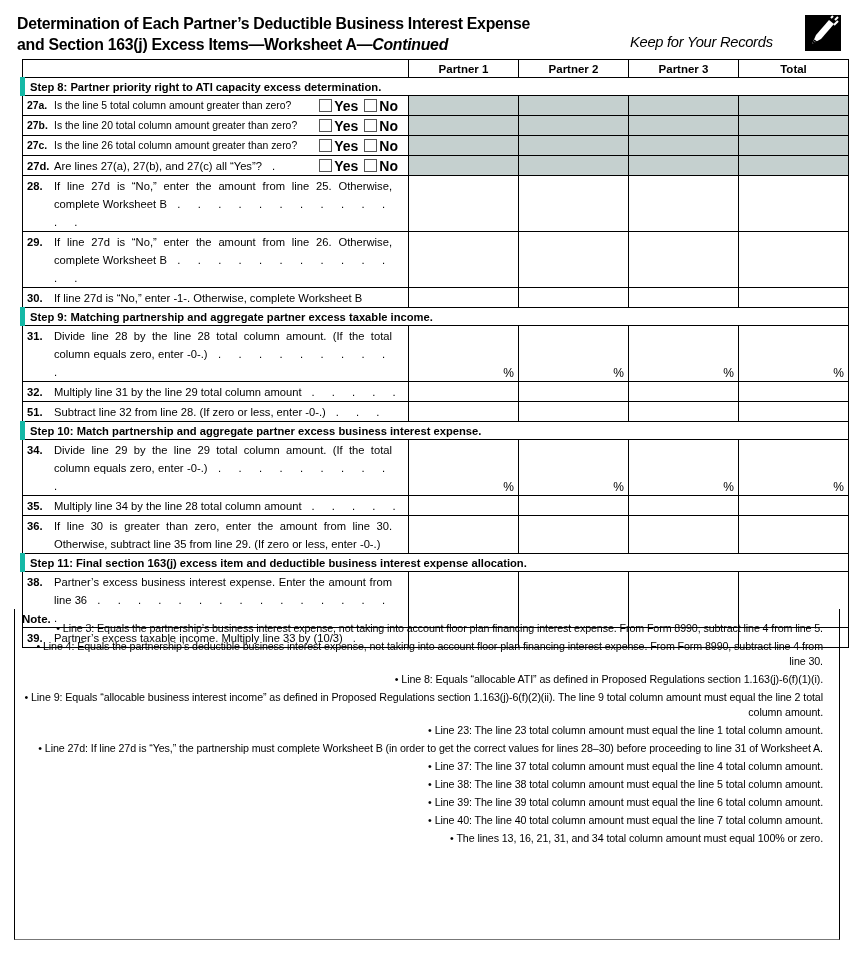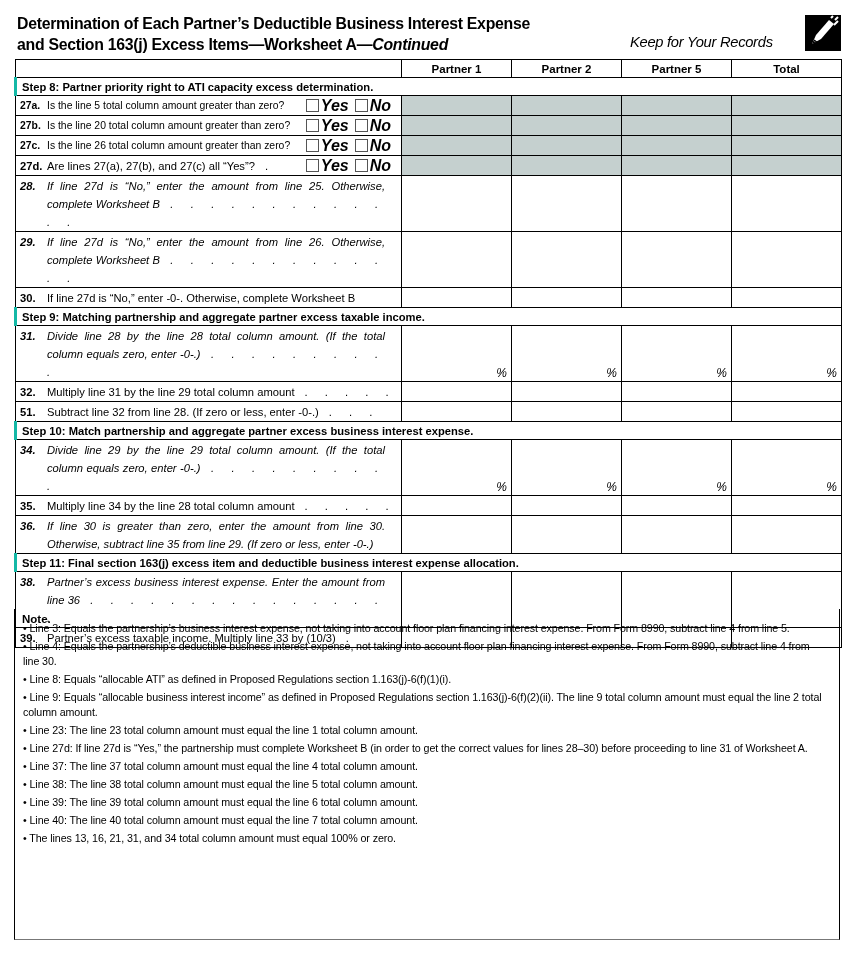--- a/index.html
+++ b/index.html
@@ -4,42 +4,42 @@
 <style>
   html, body { margin:0; padding:0; background:#ffffff; }
   body { width:857px; height:956px; position:relative; overflow:hidden;
          font-family:"Liberation Sans", sans-serif; color:#000; }
   .title { position:absolute; left:17px; top:13px; font-weight:bold; font-size:16.5px;
            line-height:21px; letter-spacing:-0.3px; transform:scaleX(0.96); transform-origin:left top; }
   .title i { font-style:italic; }
   .keep { position:absolute; left:630px; top:33px; font-style:italic; font-size:15.5px;
           letter-spacing:-0.3px; transform:scaleX(0.95); transform-origin:left top; }
   .pencil { position:absolute; left:805px; top:15px; width:36px; height:36px; background:#000; }
-  table.ws { position:absolute; left:14px; top:59px; width:826px; border-collapse:collapse;
+  table.ws { position:absolute; left:20px; top:59px; width:826px; border-collapse:collapse;
              table-layout:fixed; font-size:11px; }
   table.ws td { border:1px solid #000; padding:0; vertical-align:top; }
   table.ws tr.hdr td { height:17px; font-weight:bold; text-align:center; font-size:11.5px; vertical-align:middle; }
   table.ws tr.step td { height:17px; font-weight:bold; font-size:11.2px; padding-left:5px; vertical-align:middle;
-                        border-left:3px solid #14b8a6; border-right:1px solid #000; }
+                        border-left:5px solid #14b8a6; border-right:1px solid #000; }
   table.ws tr.r1 td { height:17px;margin-top:18px; }
-  table.ws tr.r2 td { height:36px;font-style:italic; }
+  table.ws tr.r2 td { height:36px; }
   .desc { position:relative; padding:1px 4px 0 4px; line-height:18px; font-size:11.2px; }
   .desc .num { font-weight:bold; display:inline-block; width:27px; }
   .desc.sm { font-size:10.4px; }
   .desc .txt { display:inline; }
   .desc.two .txt { display:inline-block; width:338px; vertical-align:top; text-align:justify; }
   .desc.two .num { vertical-align:top; }
   .dots { letter-spacing:7px; }
   td.shade { background:#c5d0cf; }
   td.pct { text-align:right; vertical-align:bottom !important; font-size:12px; padding-right:4px !important; padding-bottom:1px !important; }
-  .yn { position:absolute; right:4px; top:1px; font-weight:bold; font-size:16px;font-style:italic; }
+  .yn { position:absolute; right:4px; top:1px; font-weight:bold; font-size:14px; }
   .cb { display:inline-block; width:11px; height:11px; border:1px solid #555; vertical-align:-1px; margin-right:2px; background:#fff; }
   .cb + span { margin-right:6px; }
   .note { position:absolute; left:14px; top:609px; width:824px; height:330px; border:1px solid #000;
-          border-top:none; border-bottom:1.5px solid #777; font-size:10.7px; }
+          border-top:none; border-bottom:1.5px solid #777; font-size:10.7px;text-align:right; }
   .note .nt { font-weight:bold; position:absolute; left:7px; top:4px; font-size:11.5px; }
   .note ul { list-style:none; margin:0; padding:0; position:absolute; left:8px; top:12px; width:800px; }
   .note li { line-height:15px; margin-bottom:3px; letter-spacing:-0.1px; }
   .note li:before { content:"• "; }
 </style>
 </head>
 <body>
 
 <div class="title">
   <div>Determination of Each Partner’s Deductible Business Interest Expense</div>
@@ -63,21 +63,21 @@
       <col style="width:110px">
       <col style="width:110px">
       <col style="width:110px">
     </colgroup>
 
   <tbody>
       <tr class="hdr">
     <td></td>
     <td>Partner 1</td>
     <td>Partner 2</td>
-    <td>Partner 5</td>
+    <td>Partner 3</td>
     <td>Total</td>
   </tr>
 
   <tr class="step">
         <td colspan="5">Step 8: Partner priority right to ATI capacity excess determination.</td>
       </tr>
 
   <tr class="r1">
     <td>
           <div class="desc sm"><span class="num">27a.</span><span>Is the line 5 total column amount greater than zero?</span>
@@ -131,21 +131,21 @@
     <td>
           <div class="desc two"><span class="num">29.</span><span class="txt"><span>If line 27d is “No,” enter the amount from line 26. Otherwise, complete Worksheet B</span><span class="dots"> . . . . . . . . . . . . .</span></span></div>
         </td>
     <td></td>
         <td></td>
         <td></td>
         <td></td>
   </tr>
   <tr class="r1">
     <td>
-          <div class="desc"><span class="num">30.</span><span>If line 27d is “No,” enter -0-. Otherwise, complete Worksheet B</span></div>
+          <div class="desc"><span class="num">30.</span><span>If line 27d is “No,” enter -1-. Otherwise, complete Worksheet B</span></div>
         </td>
     <td></td>
         <td></td>
         <td></td>
         <td></td>
   </tr>
 
   <tr class="step">
         <td colspan="5">Step 9: Matching partnership and aggregate partner excess taxable income.</td>
       </tr>

